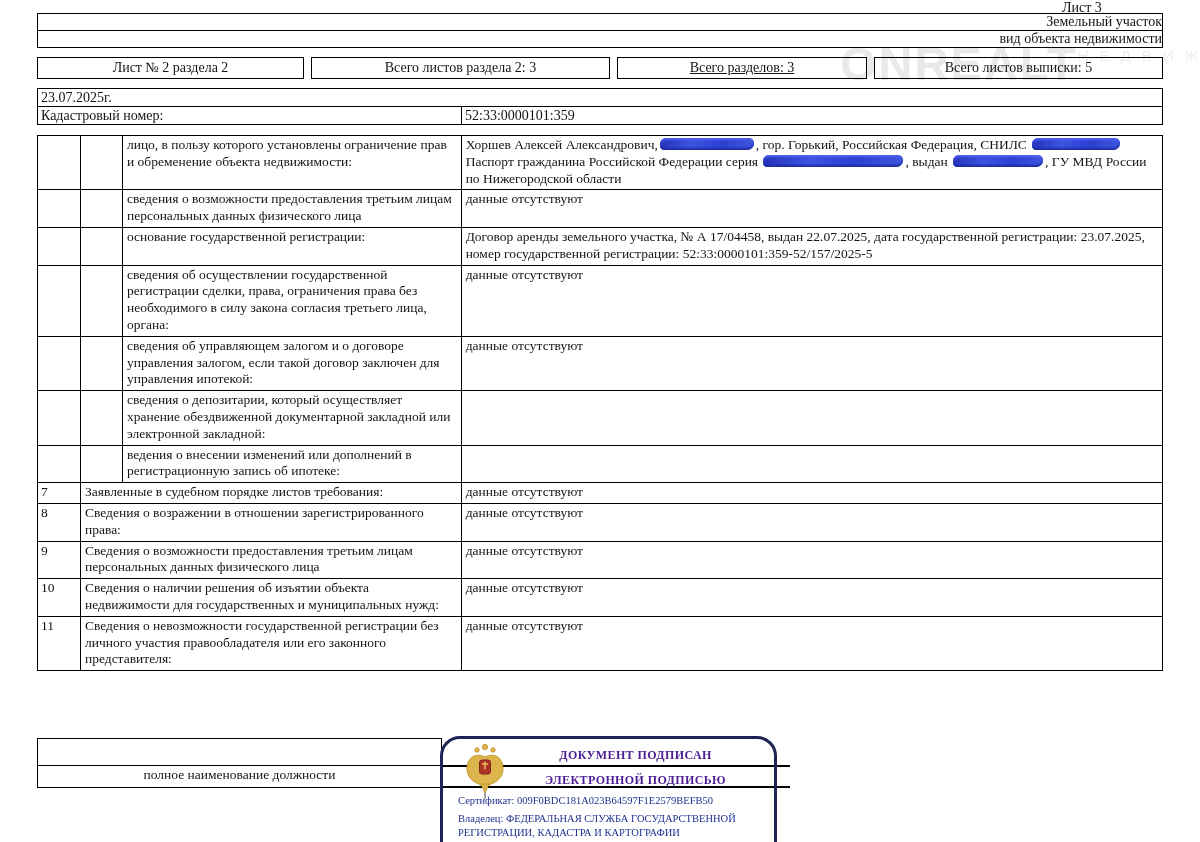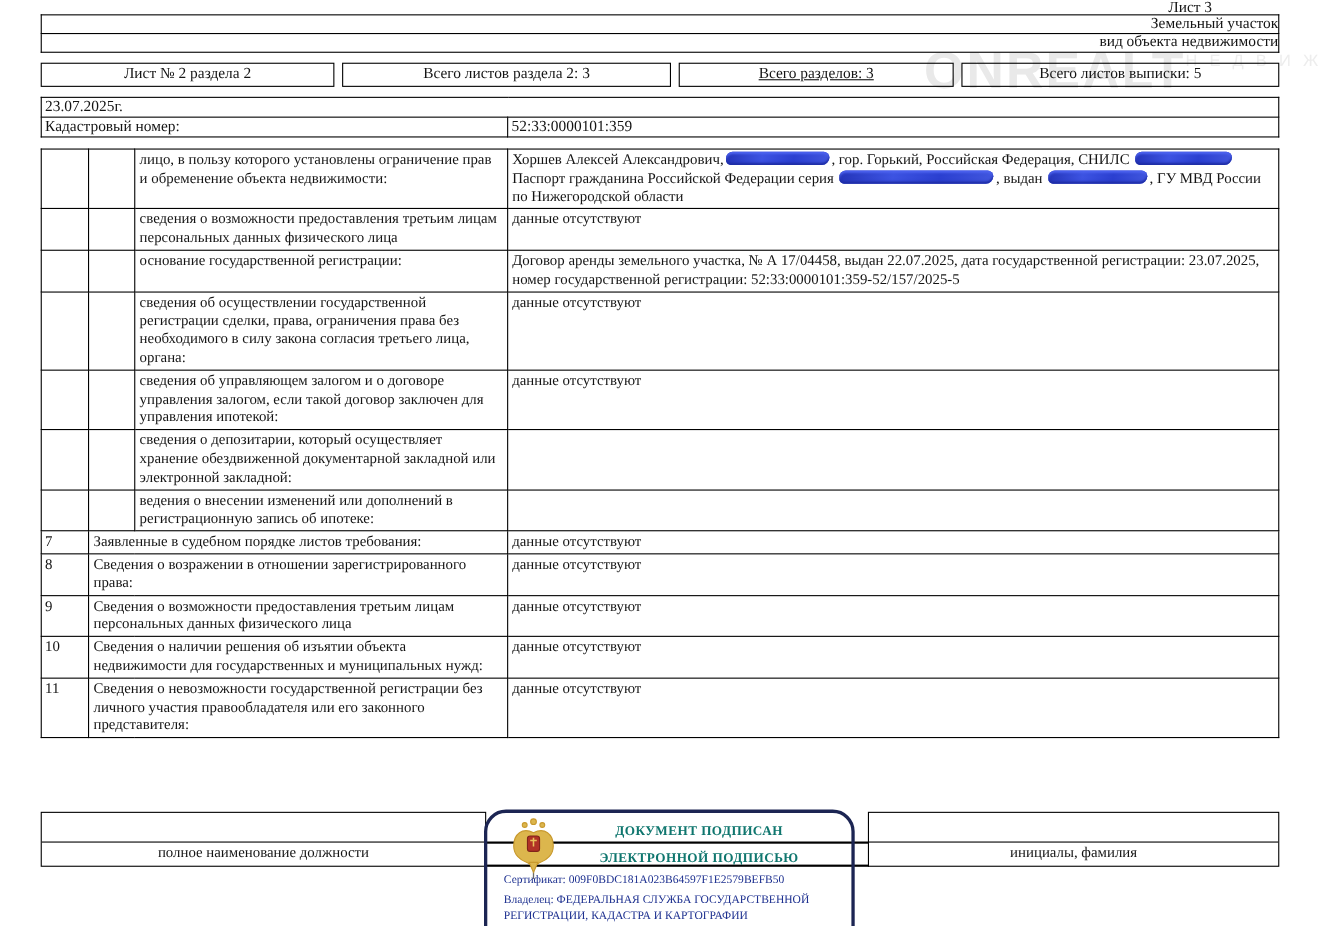--- a/index.html
+++ b/index.html
@@ -58,21 +58,21 @@
   .sig-box .row1 { height:27px; border-bottom:1.8px solid #000; }
   .sig-box .row2 { height:19px; text-align:center; font-size:13.5px; line-height:18px; }
   .mid-line { position:absolute; left:441px; width:349px; height:1.8px; background:#000; }
   .mid-line.l1 { top:765px; } .mid-line.l2 { top:786px; }
 
   
   .stamp { position:absolute; left:440px; top:736px; width:337px; height:140px;
     border:3.5px solid #1c2553; border-radius:20px; background:transparent; }
   .stamp-emblem { position:absolute; left:22px; top:4px; width:40px; height:56px; }
   .stamp-title { position:absolute; left:62px; right:8px; text-align:center;
-    font-weight:bold; font-size:12px; letter-spacing:.4px; color:#0f766e; }
+    font-weight:bold; font-size:12px; letter-spacing:.4px; color:#4c1d95; }
   .st1 { top:9px; } .st2 { top:34px; }
   .cert-block { position:absolute; left:15px; top:55px; width:305px;
     font-size:10.5px; line-height:14px; color:#1e3190; }
   .cert-line { margin-bottom:3.5px; }
   .cert-line .val { font-weight:normal; }
 </style>
 </head>
 <body>
 
 <div class="page">
@@ -196,24 +196,20 @@
             <td class="c-num">11</td>
             <td colspan="2" class="c-label">Сведения о невозможности государственной регистрации без личного участия правообладателя или его законного представителя:</td>
             <td class="c-value">данные отсутствуют</td>
           </tr>
         </tbody>
     </table>
 
     <div class="sig-box sig-left">
       <div class="row1"></div>
       <div class="row2">полное наименование должности</div>
-    </div>
-    <div class="sig-box sig-right">
-      <div class="row1"></div>
-      <div class="row2">инициалы, фамилия</div>
     </div>
     <div class="mid-line l1"></div>
     <div class="mid-line l2"></div>
 
     <div class="stamp">
       <svg class="stamp-emblem" viewBox="0 0 40 56">
         <line x1="20" y1="46" x2="20" y2="56" stroke="#6b6b6b" stroke-width="1.2"></line>
         <g fill="#dcb64d" stroke="#c8992e" stroke-width="1">
           <circle cx="20" cy="4" r="2.6"></circle>
           <circle cx="12" cy="7" r="2.2"></circle>

